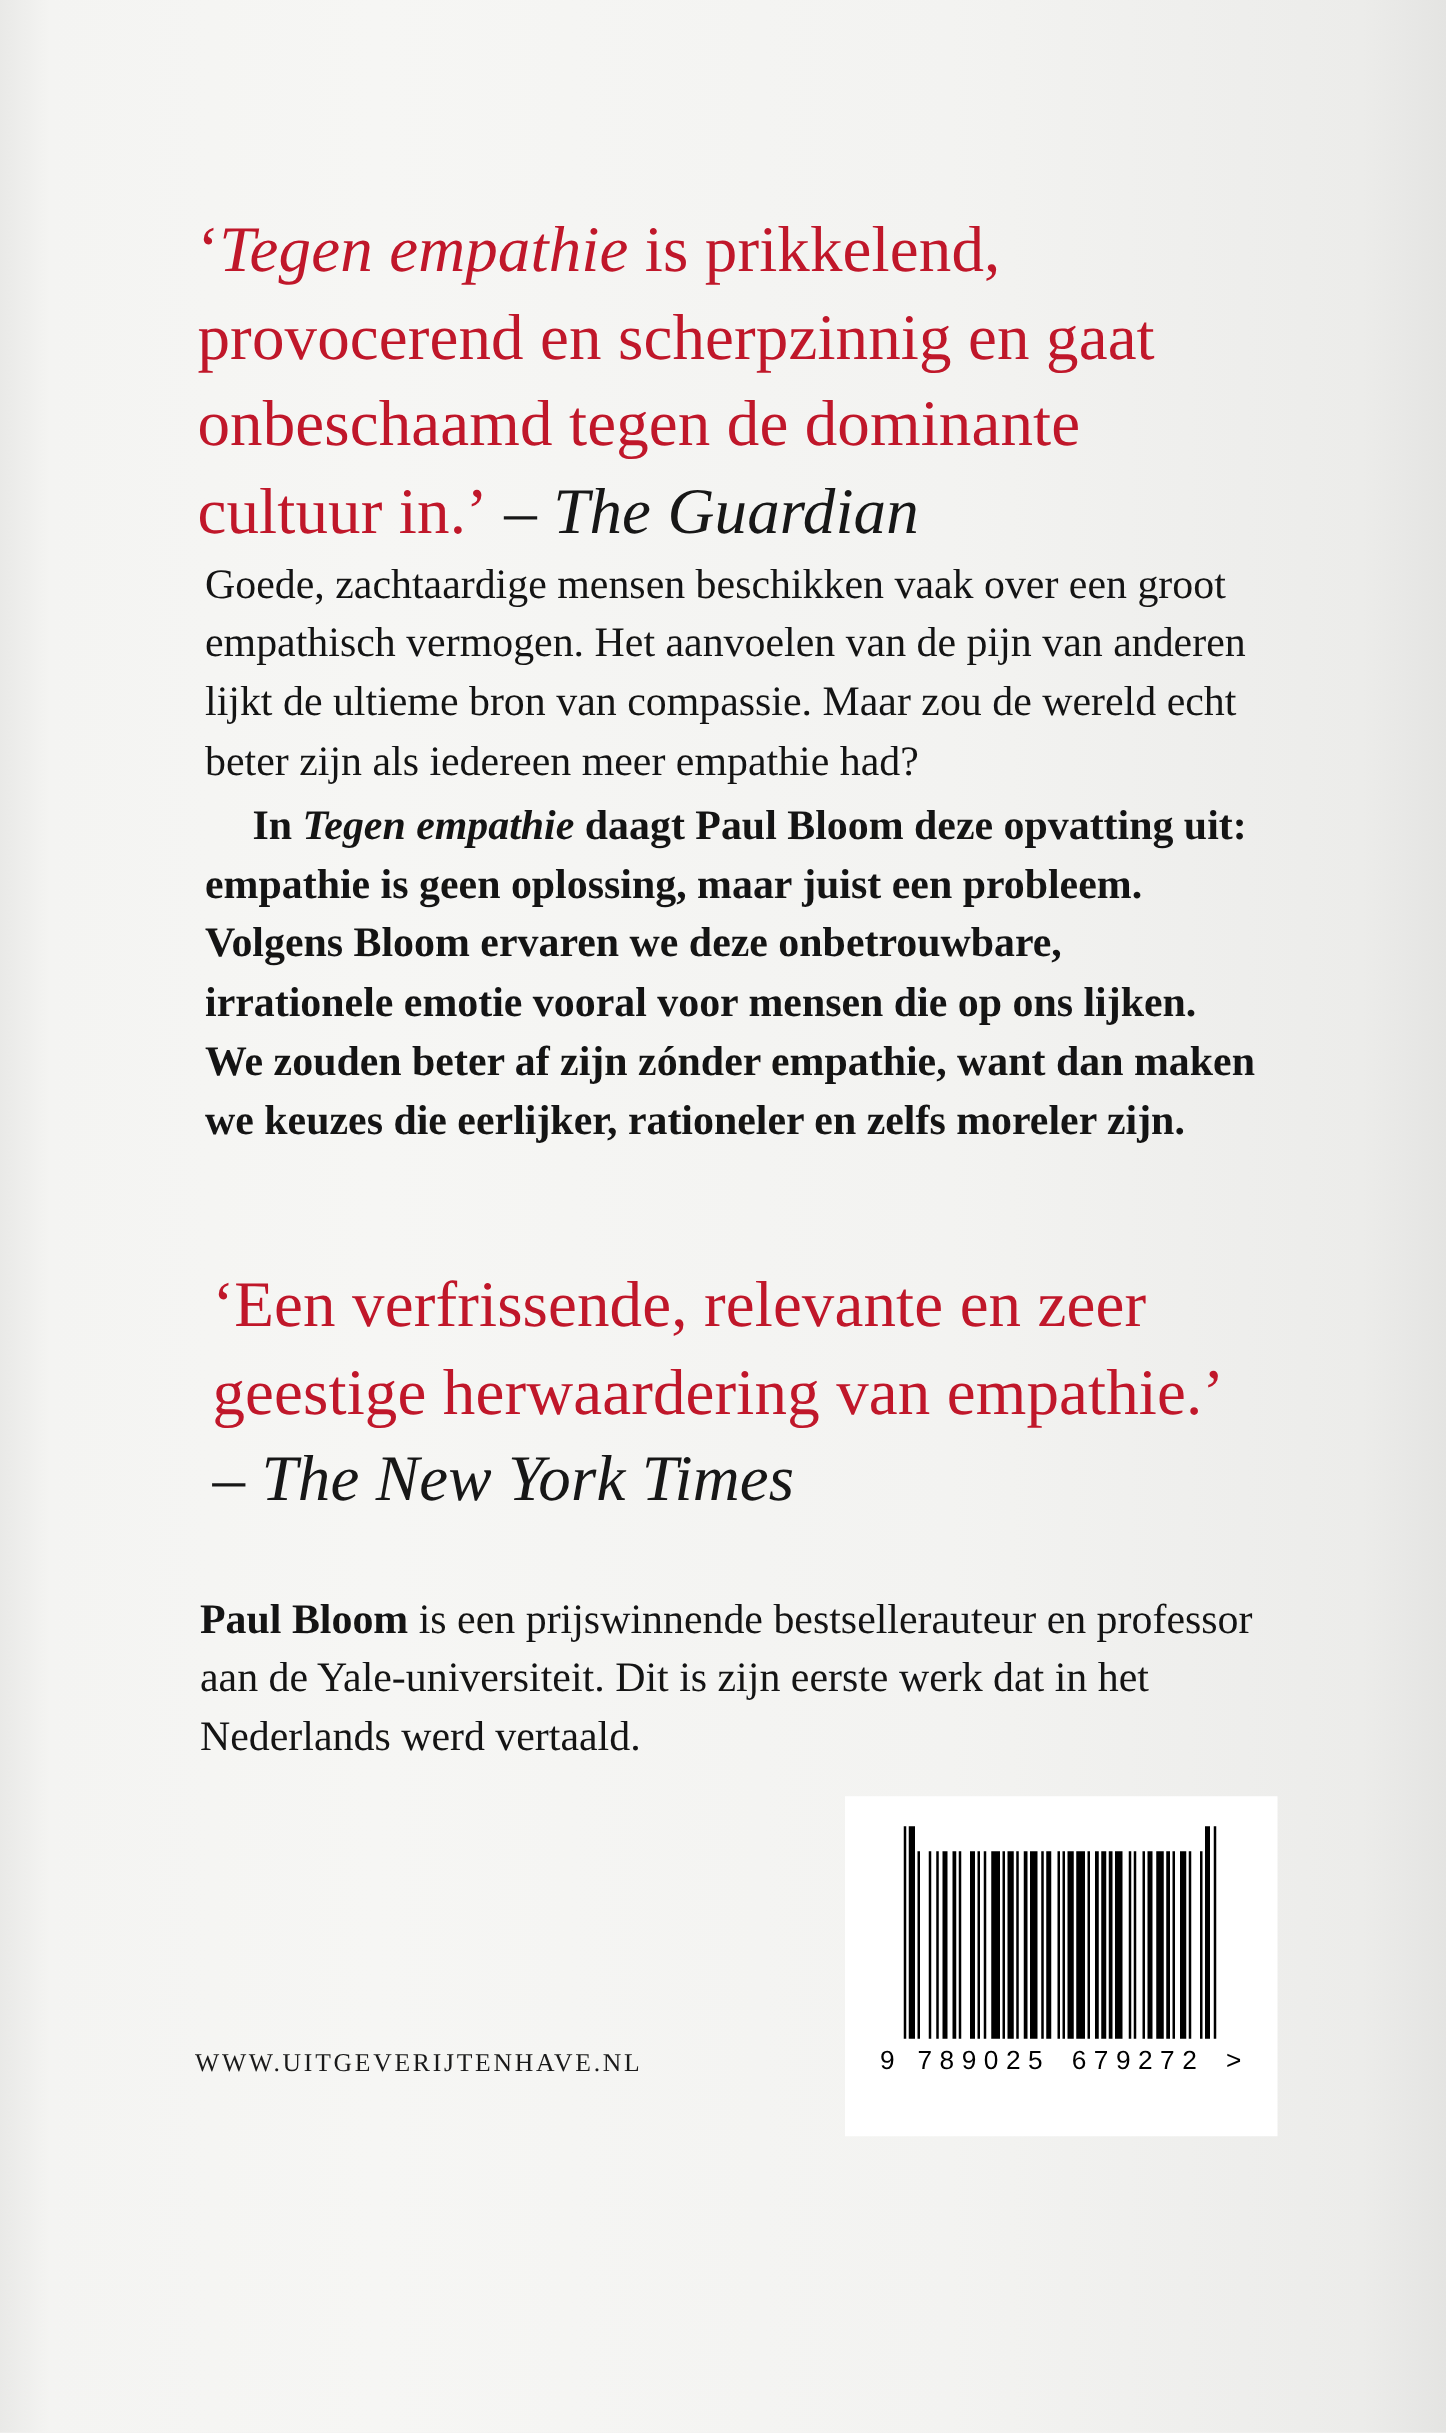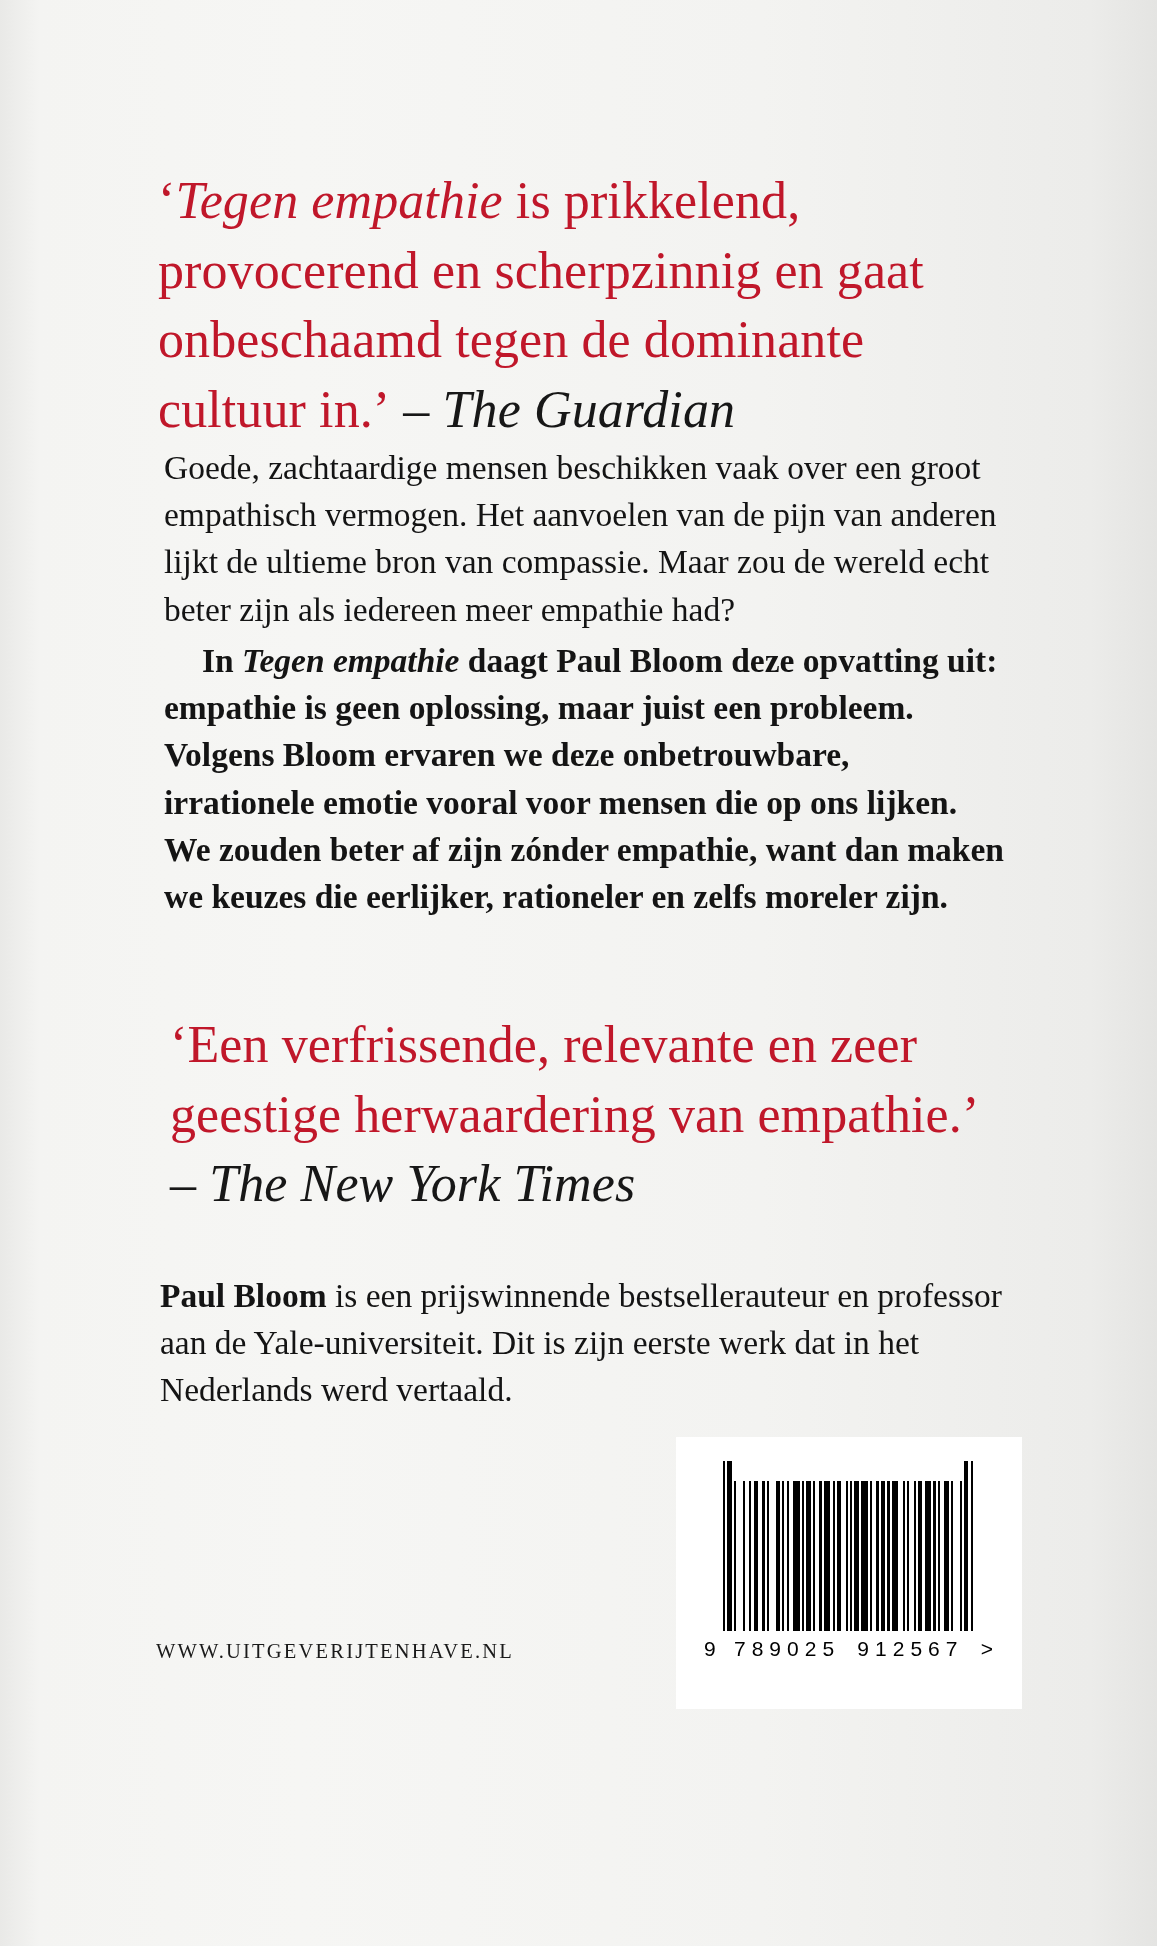--- a/index.html
+++ b/index.html
@@ -268,16 +268,16 @@
       <i class="short" style="width: 2.2px;"></i>
       <i style="width: 2.2px; background: transparent;"></i>
       <i style="width: 4.4px;"></i>
       <i style="width: 2.2px; background: transparent;"></i>
       <i style="width: 2.2px;"></i>
       <i style="width: 2.2px; background: transparent;"></i>
     </div>
   <div class="barcode-digits">
     <span>9</span>
     <span class="grp">789025</span>
-    <span class="grp">912567</span>
+    <span class="grp">679272</span>
     <span>&gt;</span>
   </div>
 </div>
 
 </body></html>

